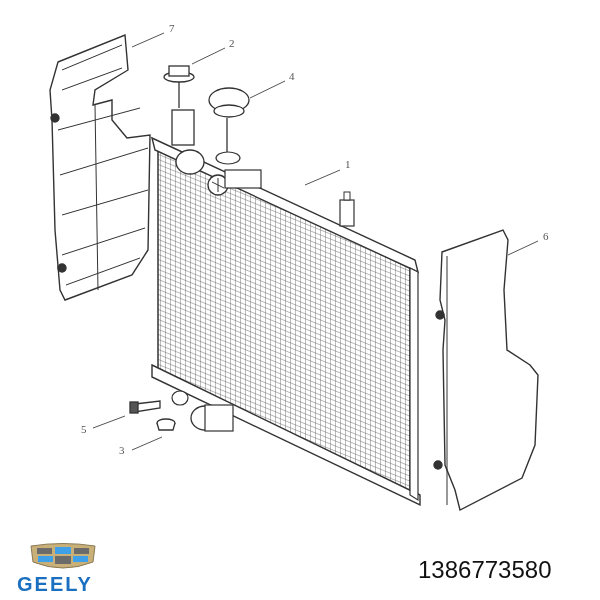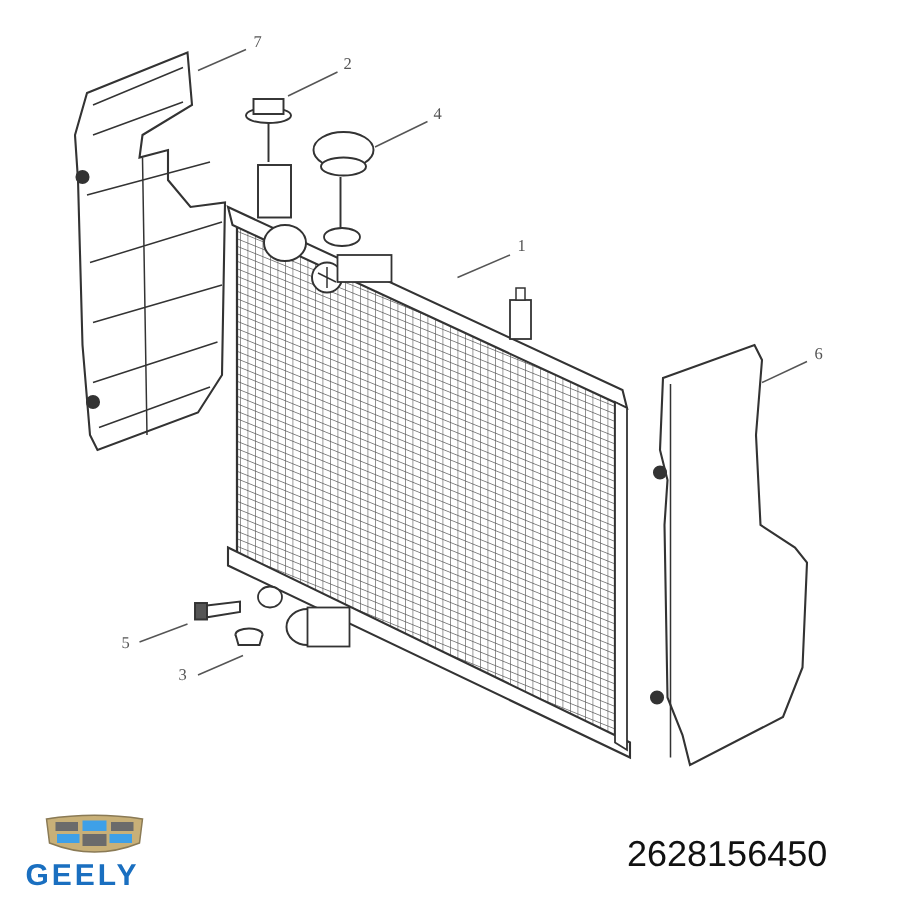--- a/index.html
+++ b/index.html
@@ -103,13 +103,13 @@
   <path d="M4 4 Q36 -1 68 4 L66 20 Q36 32 6 20 Z" fill="#c8b078" stroke="#8a7a55" stroke-width="1"></path>
   <rect x="10" y="6" width="15" height="6" fill="#6b6b6b"></rect>
   <rect x="28" y="5" width="16" height="7" fill="#3ea0e8"></rect>
   <rect x="47" y="6" width="15" height="6" fill="#6b6b6b"></rect>
   <rect x="11" y="14" width="15" height="6" fill="#3ea0e8"></rect>
   <rect x="28" y="14" width="16" height="8" fill="#6b6b6b"></rect>
   <rect x="46" y="14" width="15" height="6" fill="#3ea0e8"></rect>
 </svg>
 <div class="logo-text">GEELY</div>
 
-<div class="partnum">2628156450</div>
+<div class="partnum">1386773580</div>
 
 </body></html>

